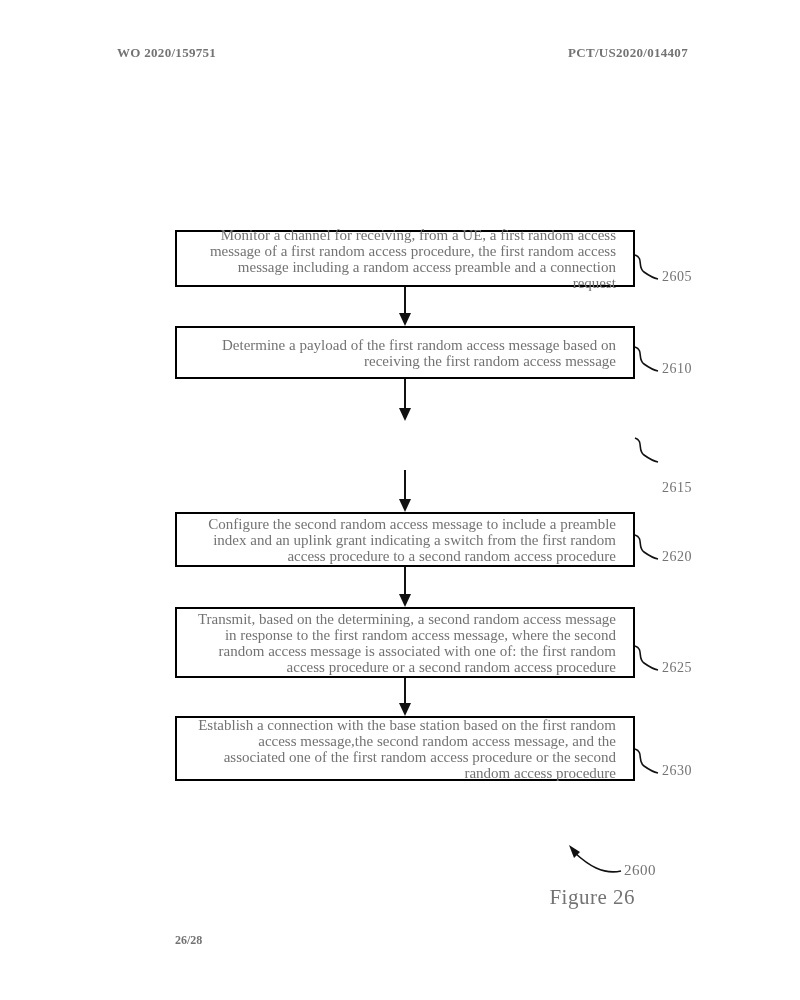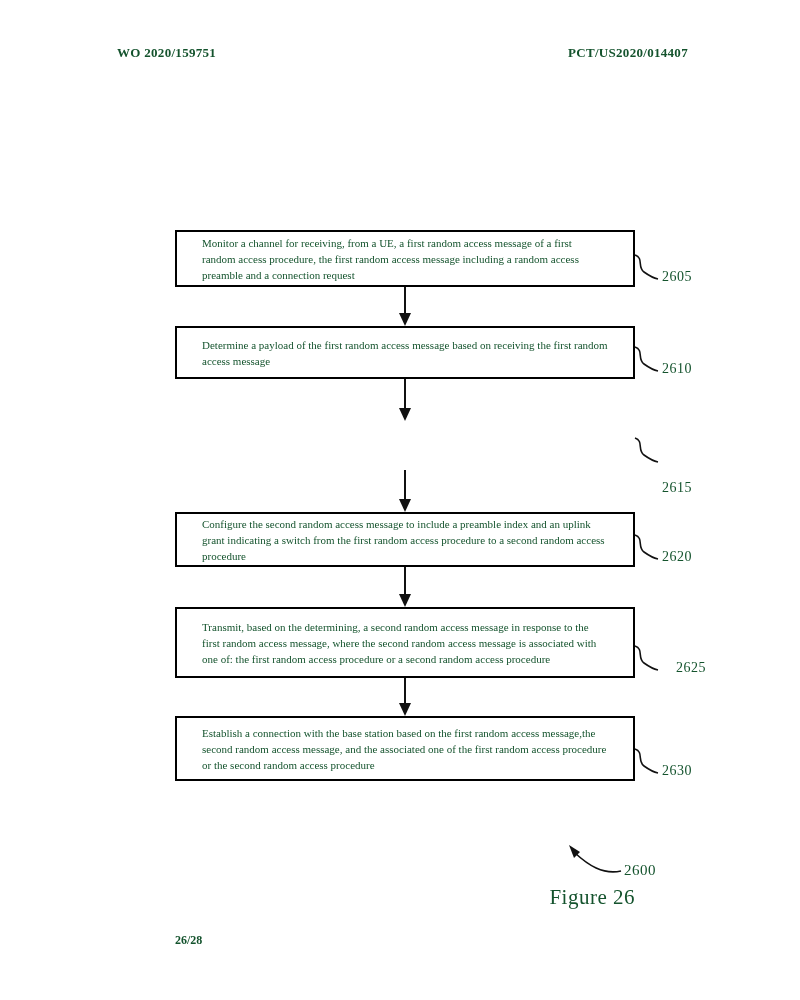--- a/index.html
+++ b/index.html
@@ -2,21 +2,21 @@
 <html><head>
 <meta charset="utf-8">
 <style>
   html, body { margin: 0; padding: 0; background: #e8e8e8; }
   .page {
     position: relative;
     width: 800px;
     height: 1000px;
     background: #ffffff;
     font-family: "Liberation Serif", serif;
-    color: #14532d;
+    color: #737373;
     overflow: hidden;
   }
   .hdr {
     position: absolute;
     top: 45px;
     font-size: 13px;
     font-weight: bold;
     letter-spacing: 0.3px;
   }
   .hdr-left  { left: 117px; }
@@ -37,24 +37,24 @@
     width: 460px;
     border: 2px solid #000000;
     background: #ffffff;
     box-sizing: border-box;
     display: flex;
     align-items: center;
     justify-content: center;
   }
   .box-text {
     margin: 0;
-    padding: 1px 25px;
-    font-size: 11px;
+    padding: 1px 17px;
+    font-size: 15px;
     line-height: 16px;
-    text-align: left;
+    text-align: right;
   }
   .ref {
     position: absolute;
     left: 662px;
     font-size: 14px;
     letter-spacing: 0.5px;
   }
   .fig-ref-num {
     position: absolute;
     left: 624px;
@@ -138,21 +138,21 @@
     <p class="box-text">Transmit, based on the determining, a second random access message in response to the first random access message, where the second random access message is associated with one of: the first random access procedure or a second random access procedure</p>
   </div>
   <div class="box" style="top:716px; height:65px;">
     <p class="box-text">Establish a connection with the base station based on the first random access message,the second random access message, and the associated one of the first random access procedure or the second random access procedure</p>
   </div>
 
   <div class="ref" style="top:269px;">2605</div>
   <div class="ref" style="top:361px;">2610</div>
   <div class="ref" style="top:480px;">2615</div>
   <div class="ref" style="top:549px;">2620</div>
-  <div class="ref" style="top:660px;margin-left:14px;">2625</div>
+  <div class="ref" style="top:660px;">2625</div>
   <div class="ref" style="top:763px;">2630</div>
 
   <div class="fig-ref-num">2600</div>
 
   <div class="fig-title">Figure 26</div>
   <div class="page-num">26/28</div>
 
 </div>
 
 </body></html>

